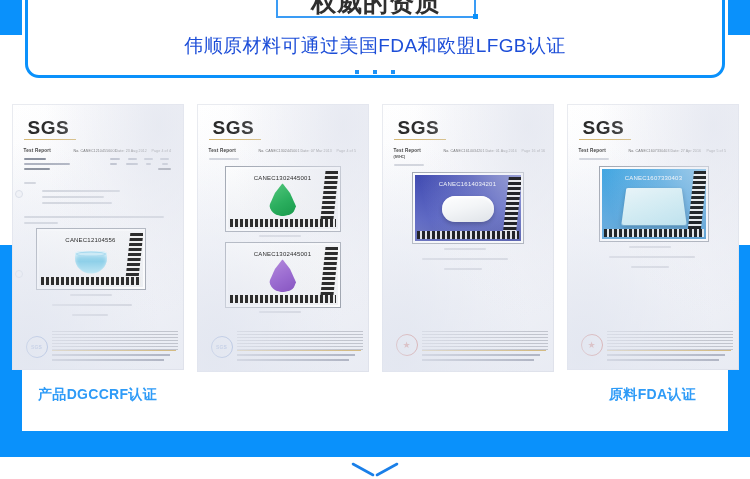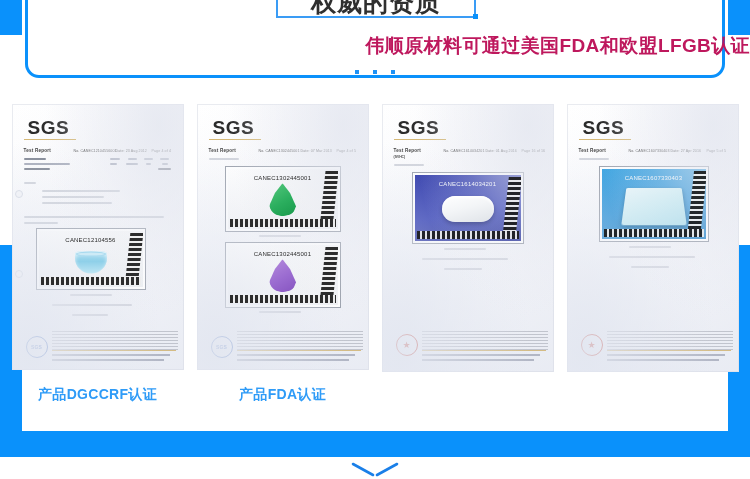--- a/index.html
+++ b/index.html
@@ -83,24 +83,24 @@
     height: 5px;
     background: #0a91fb;
   }
 
   
   .subtitle {
     position: absolute;
     left: 0;
     right: 0;
     top: 33px;
-    text-align: right;
+    text-align: center;
     font-size: 19px;
-    font-weight: bold;
-    color: #be185d;
+    font-weight: normal;
+    color: #1d4ed8;
     letter-spacing: 0.4px;
     white-space: nowrap;
   }
 
   
   .dots {
     position: absolute;
     left: 0; right: 0;
     top: 62px;
     text-align: center;
@@ -561,21 +561,20 @@
         <div class="tline thin" style="left:62px;top:207px;width:42px;opacity:0.5;"></div>
 
         <div class="stamp blue" style="top:232px;">
           <span class="mark">SGS</span>
         </div>
         <div class="footer-block" style="top:226px;"></div>
         <div class="footer-line" style="left:40px;top:250px;width:118px;"></div>
         <div class="footer-line" style="left:40px;top:255px;width:112px;"></div>
         <div class="footer-gold" style="left:40px;top:246px;width:124px;"></div>
       </div>
-      <div class="cert-caption">产品FDA认证</div>
     </div>
 
     <div class="cert-col">
       <div class="sheet">
         <div class="sgs-logo">SGS</div>
         <div class="sgs-rule"></div>
 
         <div class="rep-title">Test Report</div>
         <div class="rep-sub" style="top:51px;font-weight:bold;color:#3a3a3a;">(SVHC)</div>
         <div class="rep-meta" style="left:62px;">No. CANEC1614034201</div>
@@ -631,20 +630,21 @@
         <div class="tline thin" style="left:64px;top:162px;width:38px;opacity:0.5;"></div>
 
         <div class="stamp red" style="top:230px;">
           <span class="star">★</span>
         </div>
         <div class="footer-block" style="top:226px;"></div>
         <div class="footer-line" style="left:40px;top:250px;width:118px;"></div>
         <div class="footer-line" style="left:40px;top:255px;width:112px;"></div>
         <div class="footer-gold" style="left:40px;top:246px;width:124px;"></div>
       </div>
+      <div class="cert-caption">原料FDA认证</div>
     </div>
 
   </div>
 
   <div class="bottom-band"></div>
 
   <div class="chevron">
     <svg width="56" height="16" viewBox="0 0 56 16" aria-hidden="true">
       <path d="M6 2 L26 13" stroke="#1a7fe8" stroke-width="2.6" fill="none" stroke-linecap="round"></path>
       <path d="M50 2 L30 13" stroke="#1a7fe8" stroke-width="2.6" fill="none" stroke-linecap="round"></path>

